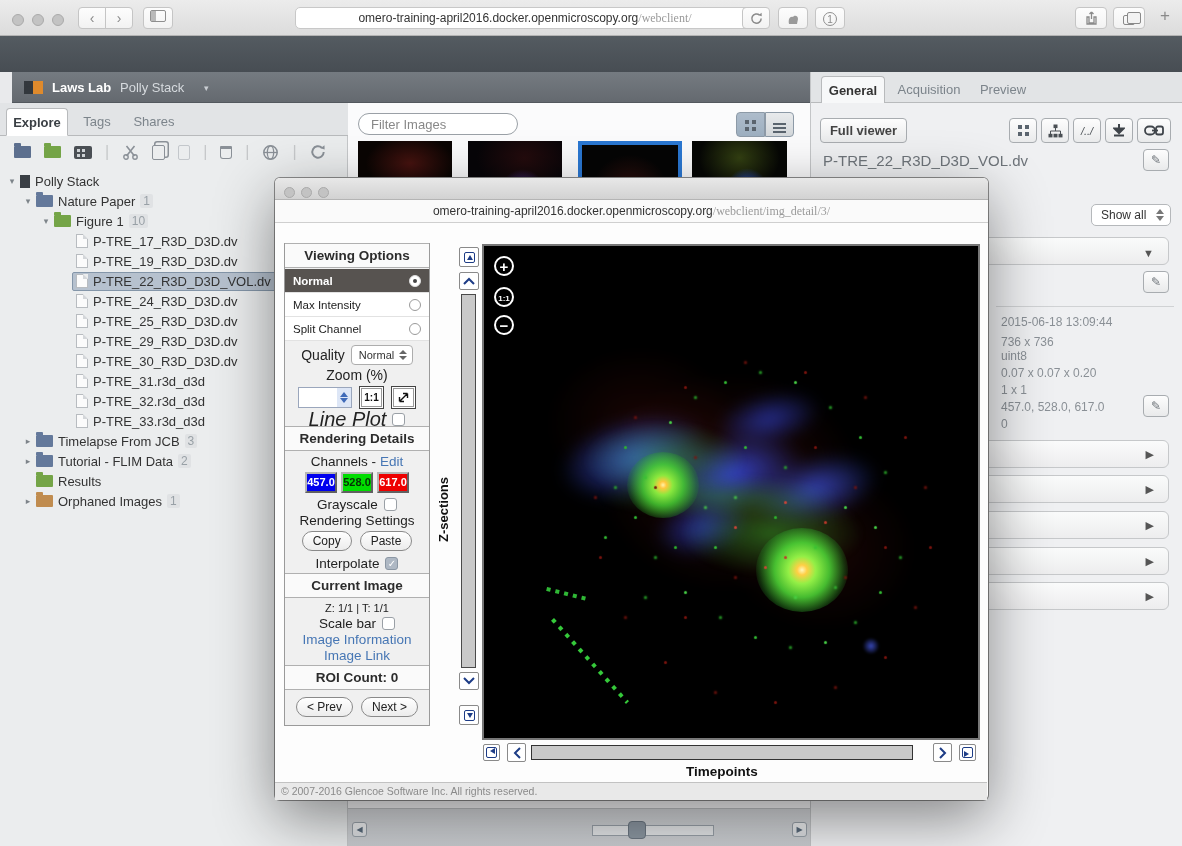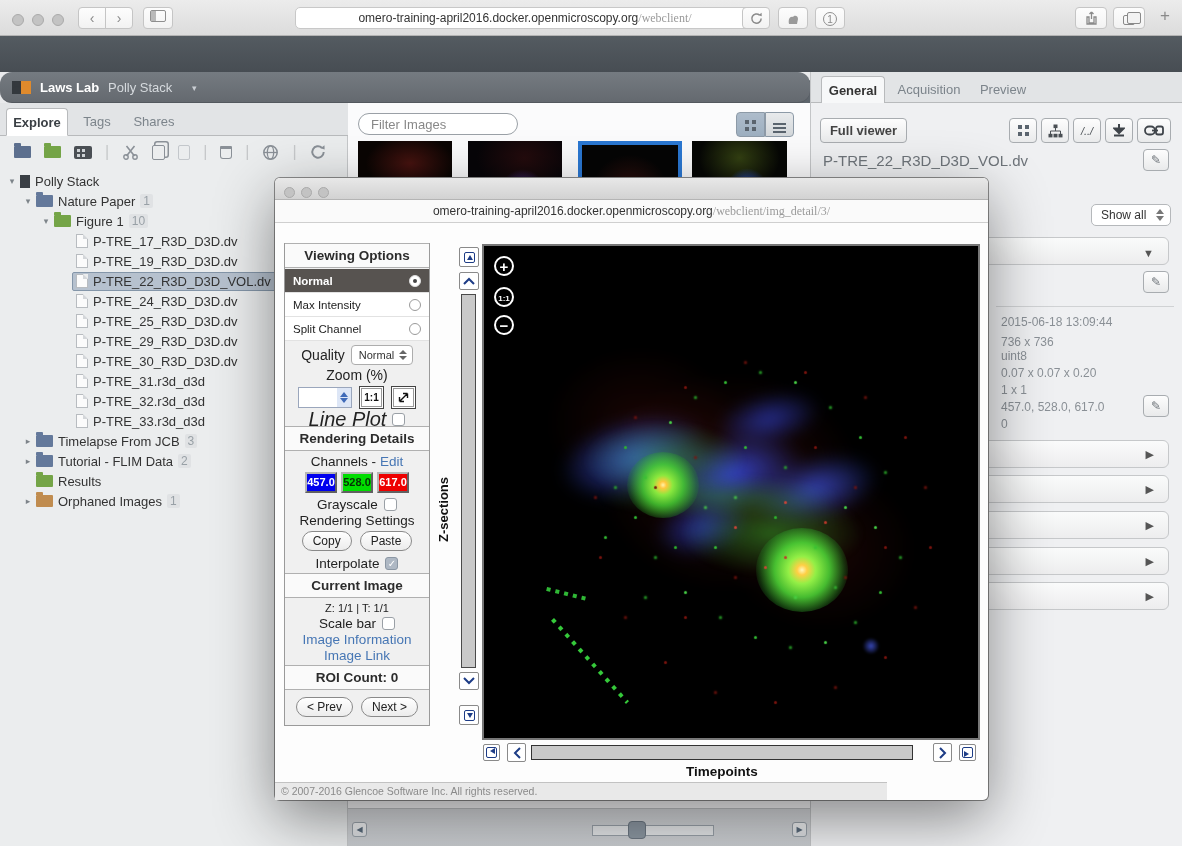--- a/index.html
+++ b/index.html
@@ -26,21 +26,21 @@
   #hdrbtns { left:748px; top:44px; width:64px; height:25px; background:#5d646b; border:1px solid #434a50; border-radius:4px; display:flex; }
   #hdrbtns span { flex:1; text-align:center; color:#dfe3e6; font-size:14px; line-height:23px; }
   #hdrbtns span:first-child { border-right:1px solid #474e54; }
   #osearch { left:824px; top:45px; width:226px; height:21px; background:#fdfdfd; border-radius:11px; border:none; padding:0 28px 0 14px; font-size:13px; color:#444; }
   #osearch::placeholder { color:#999; }
   #avatar { left:1060px; top:42px; width:26px; height:26px; border-radius:3px; background:linear-gradient(135deg,#8a5a3a 0%,#c99a6a 45%,#6a4a34 100%); border:1px solid #333; }
   #uname { left:1094px; top:46px; color:#f0f2f4; font-size:13px; }
   .wcaret { display:inline-block; margin-left:6px; color:#c9ced3; font-size:9px; }
 
   
-  #groupbar { left:0; top:72px; width:810px; height:31px; background:linear-gradient(#757b81,#64696f); border-bottom:1px solid #53585e;border-radius:12px; }
+  #groupbar { left:12px; top:72px; width:810px; height:31px; background:linear-gradient(#757b81,#64696f); border-bottom:1px solid #53585e; }
   .person { position:absolute; width:10px; height:13px; }
   .person::before { content:""; position:absolute; left:2px; top:0; width:6px; height:6px; border-radius:50%; background:inherit; }
   .person::after { content:""; position:absolute; left:0; top:6px; width:10px; height:7px; border-radius:4px 4px 1px 1px; background:inherit; }
 
   
   #sidebar { left:0; top:103px; width:348px; height:743px; background:#ebedee; border-right:1px solid #c6c8ca; }
   #sidetabs { left:0; top:0; width:348px; height:33px; background:#e2e4e6; border-bottom:1px solid #b8babc; }
   .stab { top:5px; height:28px; border-radius:4px 4px 0 0; font-size:13px; text-align:center; line-height:28px; color:#7c848b; }
   .stab.active { background:#fff; border:1px solid #b8babc; border-bottom:1px solid #fff; color:#3a3f44; font-weight:bold; }
   .folder { position:relative; width:17px; height:12px; border-radius:1px; display:inline-block; }
@@ -85,21 +85,21 @@
   .selectbox { background:#fff; border:1px solid #b5b8bb; border-radius:5px; font-size:12px; color:#333; display:flex; align-items:center; justify-content:space-between; padding:0 5px 0 9px; }
   .stepper { width:11px; display:flex; flex-direction:column; align-items:center; gap:2px; }
   .stepper i { width:0; height:0; border-left:4px solid transparent; border-right:4px solid transparent; }
   .stepper .up { border-bottom:5px solid #777; } .stepper .dn { border-top:5px solid #777; }
 
   
   #popup { left:275px; top:178px; width:713px; height:622px; background:#fdfdfd; border-radius:5px; box-shadow:0 18px 60px rgba(0,0,0,.45), 0 0 0 1px #8d8d8d; z-index:50; }
   #ptitle { left:0; top:0; width:713px; height:22px; background:linear-gradient(#e8e8e8,#d2d2d2); border-bottom:1px solid #b4b4b4; border-radius:5px 5px 0 0; }
   #ptitle .light { width:11px; height:11px; margin-right:6px; }
   #purlbar { left:0; top:22px; width:713px; height:23px; background:#fafafa; border-bottom:1px solid #cfcfcf; text-align:center; font-size:12px; line-height:22px; color:#333; }
-  #pfooter { left:0; top:604px; width:612px; height:18px; background:#e9e9e9; border-top:1px solid #c2c2c2; font-size:10.5px; color:#8a8a8a; line-height:17px; padding-left:6px; }
+  #pfooter { left:0; top:604px; width:712px; height:18px; background:#e9e9e9; border-top:1px solid #c2c2c2; font-size:10.5px; color:#8a8a8a; line-height:17px; padding-left:6px; }
 
   
   #vopanel { left:9px; top:65px; width:146px; height:483px; border:1px solid #9a9a9a; background:#f0f0f0; }
   .vohdr { position:absolute; left:0; width:144px; height:25px; background:#fafafa; border-top:1px solid #b0b0b0; border-bottom:1px solid #b0b0b0; font-size:13.5px; font-weight:bold; color:#2c2c2c; text-align:center; line-height:24px; }
   .vorow { position:absolute; left:0; width:144px; display:flex; align-items:center; justify-content:center; gap:6px; font-size:13.5px; color:#222; }
   .mode { position:absolute; left:0; width:144px; height:24px; background:#fff; border-bottom:1px solid #e2e2e2; display:flex; align-items:center; font-size:11.5px; color:#222; padding:0 8px; justify-content:space-between; }
   .mode.sel { background:#575350; color:#fff; font-weight:bold; }
   .radio { width:12px; height:12px; border-radius:50%; border:1px solid #9a9a9a; background:#fff; position:relative; }
   .mode.sel .radio { border-color:#ddd; }
   .radio.on::after { content:""; position:absolute; left:3px; top:3px; width:4px; height:4px; border-radius:50%; background:#444; }

